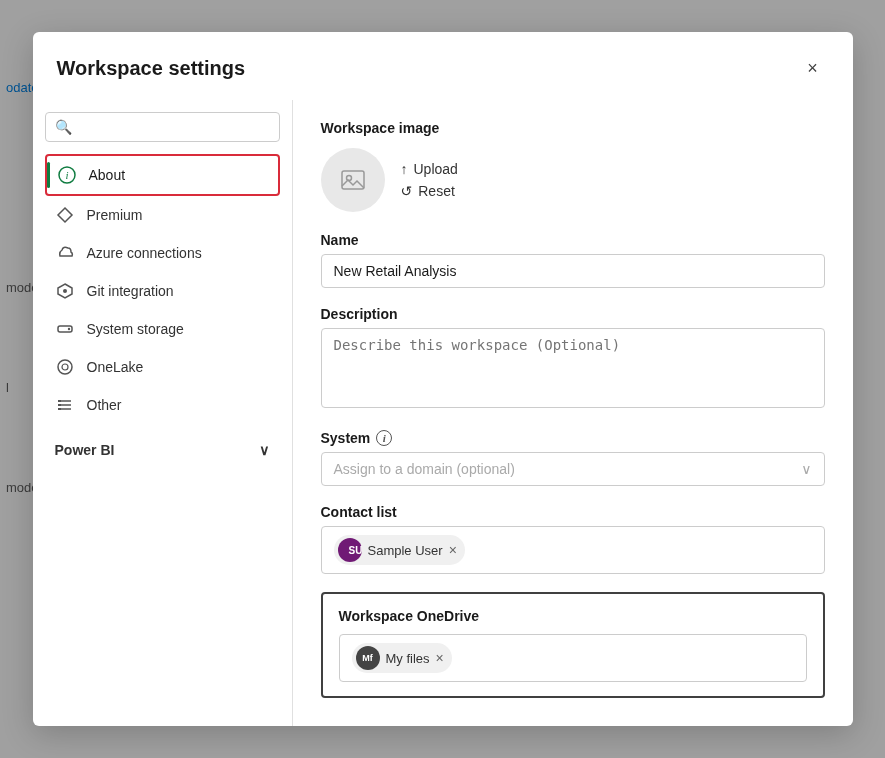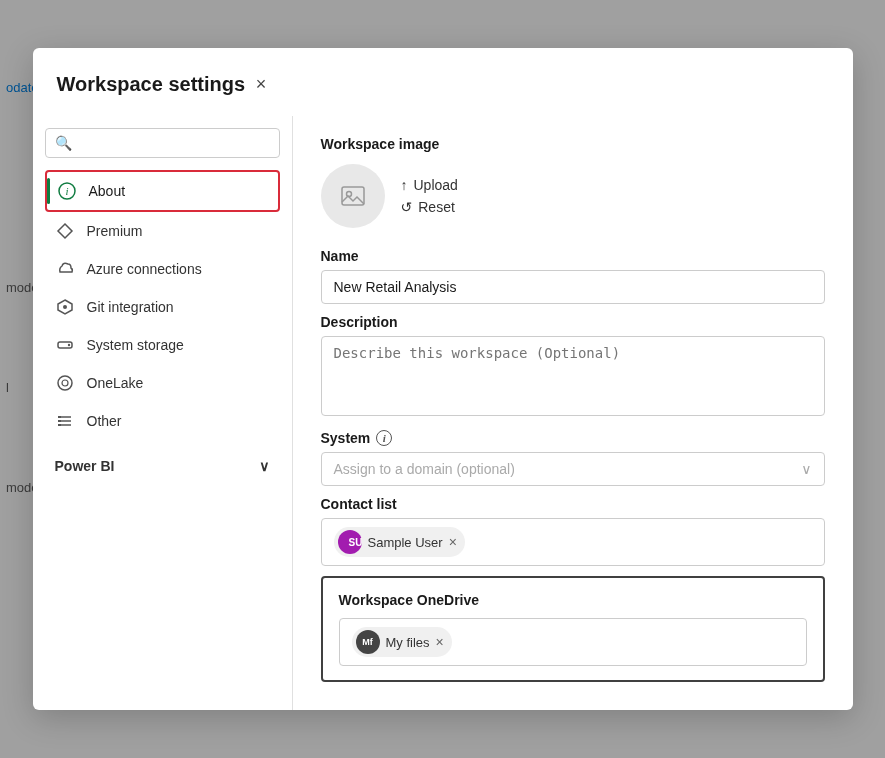--- a/index.html
+++ b/index.html
@@ -57,23 +57,24 @@
       display: flex;
       flex-direction: column;
       box-shadow: 0 8px 32px rgba(0,0,0,0.2);
       overflow: hidden;
     }
 
     
     .modal-header {
       display: flex;
       align-items: center;
-      justify-content: flex-start;
+      justify-content: space-between;
       padding: 20px 24px 16px 24px;
       border-bottom: none;
+      gap: 11px;
     }
     .modal-title {
       font-size: 20px;
       font-weight: 600;
       color: #1a1a1a;
     }
     .close-btn {
       background: none;
       border: none;
       cursor: pointer;
@@ -219,21 +220,21 @@
       font-size: 14px;
       color: #333;
       cursor: pointer;
       background: none;
       border: none;
       padding: 0;
     }
 
     
     .form-group {
-      margin-bottom: 10px;
+      margin-bottom: 18px;
     }
     .form-label {
       font-size: 14px;
       font-weight: 600;
       color: #1a1a1a;
       margin-bottom: 6px;
       display: flex;
       align-items: center;
       gap: 6px;
     }
@@ -492,21 +493,21 @@
             <div class="domain-select">
               <span style="color:#aaa;">Assign to a domain (optional)</span>
               <span>∨</span>
             </div>
           </div>
 
           <div class="form-group">
             <div class="form-label">Contact list</div>
             <div class="contact-list-box">
               <div class="contact-chip">
-                <div class="contact-avatar" style="background:#a21caf;padding-left:12px;">SU</div>
+                <div class="contact-avatar" style="background:#701a75;padding-left:12px;">SU</div>
                 <span>Sample User</span>
                 <button class="chip-remove">×</button>
               </div>
             </div>
           </div>
 
           <div class="onedrive-section">
             <div class="onedrive-title">Workspace OneDrive</div>
             <div class="contact-list-box" style="border:1px solid #ccc;">
               <div class="contact-chip">

